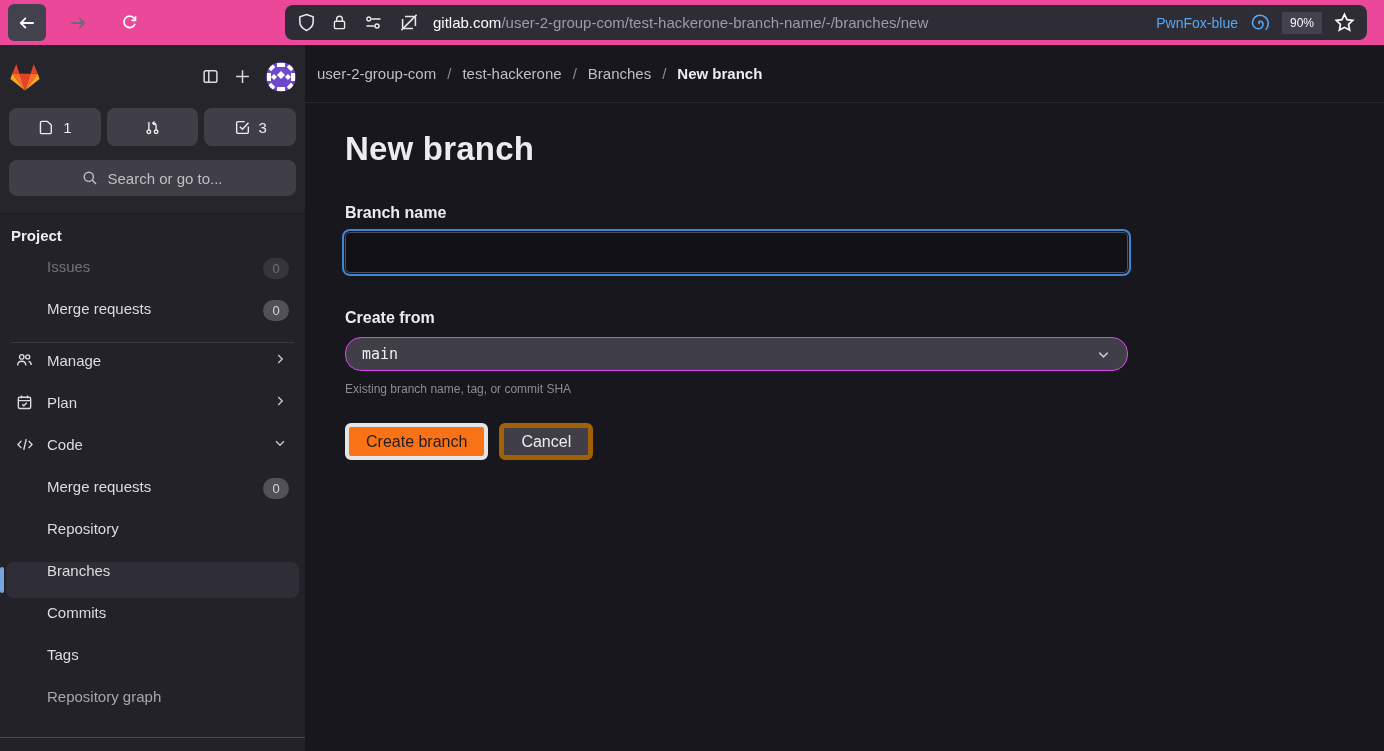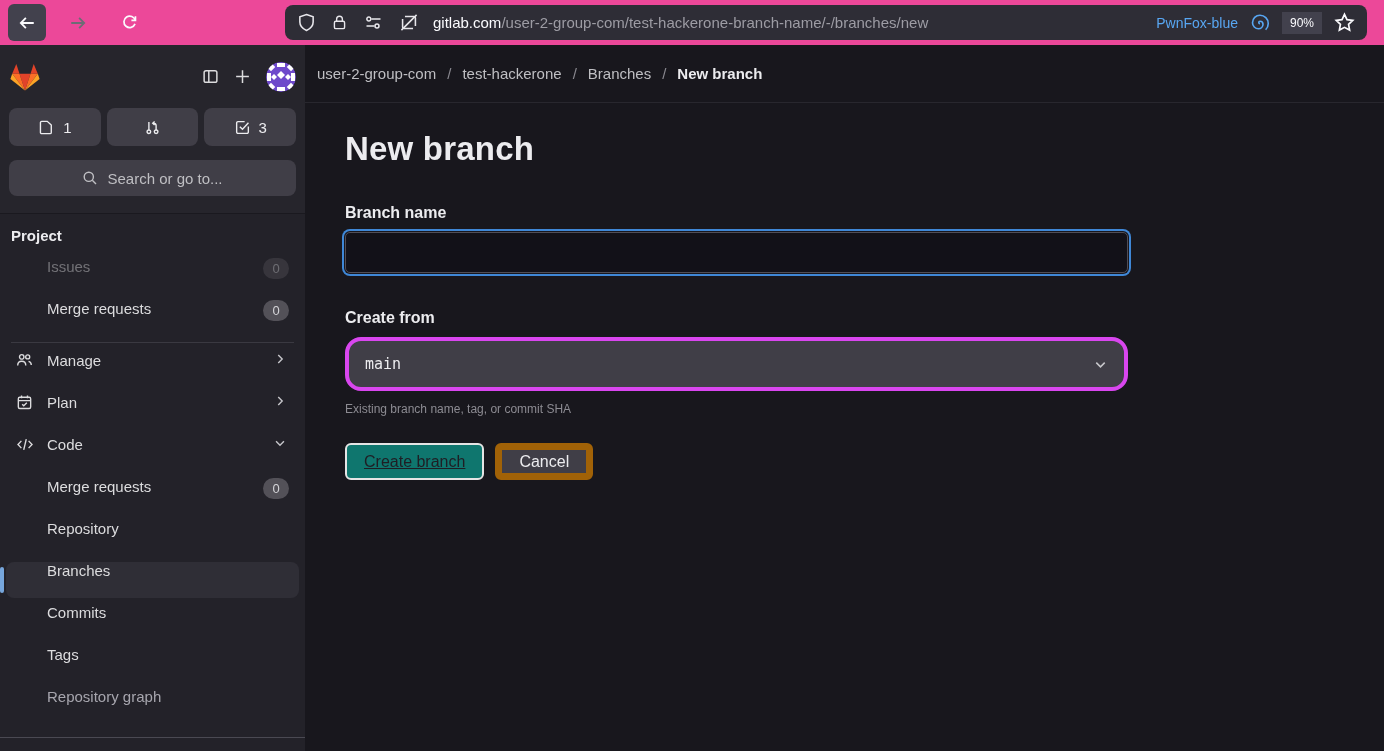--- a/index.html
+++ b/index.html
@@ -71,31 +71,31 @@
   .crumb { color:#bfbfc3; }
   .crumb-sep { color:#8a8990; margin:0 11px; }
   .crumb-current { color:#ececef; font-weight:bold; }
   .content { padding:27px 0 0 40px; }
   .page-title { color:#ececef; font-size:33px; font-weight:bold; letter-spacing:.2px; }
   .field-label { display:block; color:#ececef; font-size:16px; font-weight:bold; margin-top:36px; }
   .text-input { display:block; margin-top:10px; width:783px; height:41px; background:#121118;
                 border:1px solid #504e57; border-radius:5px; color:#ececef; font-size:16px;
                 padding:0 12px; outline:none;
                 box-shadow:0 0 0 1px #18171d, 0 0 0 3px #3f87d6; }
-  .select-box { margin-top:10px; width:783px; height:54px; background:#403e47;
-                border:4px solid #d946ef; border-radius:16px; display:flex; align-items:center;
+  .select-box { margin-top:10px; width:783px; height:34px; background:#403e47;
+                border:1px solid #d946ef; border-radius:16px; display:flex; align-items:center;
                 padding:0 16px; color:#ececef; }
   .select-value { font-family:"DejaVu Sans Mono", monospace; font-size:15px; }
   .select-box .chevron { margin-left:auto; color:#c7c7cb; display:flex; }
   .help-text { margin-top:11px; color:#8c8b92; font-size:12px; }
   .btn-row { margin-top:27px; display:flex; gap:11px; }
   .btn { height:37px; border-radius:6px; font-size:16px; font-family:inherit;
          padding:0 17px; border:none; }
-  .btn-confirm { background:#0f766e; color:#1f1e24; border:2px solid #e5e5e5;text-decoration:underline; }
-  .btn-default { background:#403e47; color:#ececef; border:7px solid #a16207; }
+  .btn-confirm { background:#f97316; color:#1f1e24; border:4px solid #e5e5e5; }
+  .btn-default { background:#403e47; color:#ececef; border:5px solid #a16207; }
 
   svg { display:block; }
 </style>
 </head>
 <body>
 
 <div id="browser-bar">
   <div class="nav-btn" id="back-btn">
     <svg width="18" height="18" viewBox="0 0 16 16" fill="none" stroke="currentColor" stroke-width="1.6">
       <path d="M14 8 H2.5 M7 3.5 L2.5 8 L7 12.5"></path>

